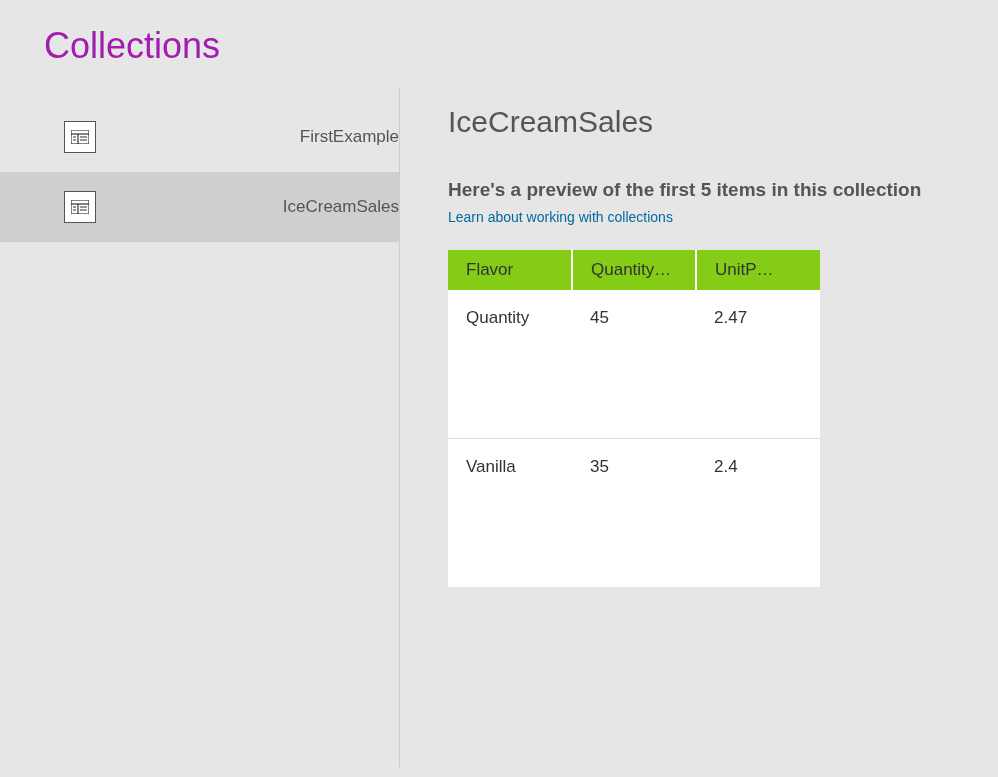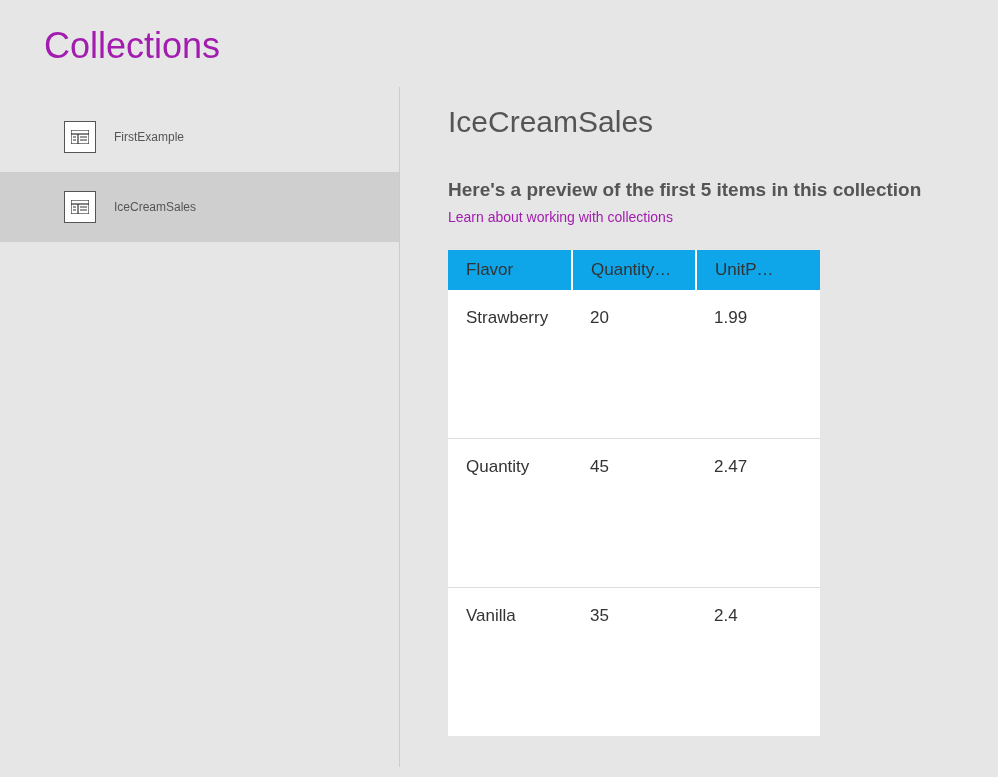--- a/index.html
+++ b/index.html
@@ -26,21 +26,22 @@
       border-right: 1px solid #ccc;
       padding-top: 15px;
     }
     .sidebar-item {
       display: flex;
       align-items: center;
       height: 70px;
       padding-left: 64px;
       cursor: pointer;
       color: #555;
-      font-size: 12px;
+      font-size: 17px;
+      justify-content: space-between;
     }
     .sidebar-item.selected {
       background: #cfcfcf;
     }
     .collection-icon {
       width: 32px;
       height: 32px;
       background: #fff;
       border: 1px solid #555;
       margin-right: 18px;
@@ -62,37 +63,37 @@
       color: #555;
       padding-top: 18px;
       padding-bottom: 40px;
     }
     .preview-text {
       font-size: 19px;
       color: #555;
       font-weight: 700;
     }
     .learn-link {
-      color: #a21caf;
+      color: #0369a1;
       font-size: 14px;
       display: inline-block;
       margin-top: 8px;
       cursor: pointer;
     }
     .table-wrap {
       margin-top: 24px;
       width: 372px;
     }
     table {
       width: 100%;
       border-collapse: collapse;
       background: #fff;
     }
     thead th {
-      background: #0ea5e9;
+      background: #84cc16;
       font-weight: 400;
       font-size: 17px;
       color: #333;
       text-align: left;
       padding: 10px 18px;
       border-right: 2px solid #fff;
       white-space: nowrap;
       overflow: hidden;
       text-overflow: ellipsis;
     }
@@ -160,25 +161,20 @@
       <table>
         <thead>
           <tr>
             <th class="col-flavor">Flavor</th>
             <th class="col-qty">Quantity…</th>
             <th class="col-price">UnitP…</th>
           </tr>
         </thead>
         <tbody>
           <tr>
-            <td>Strawberry</td>
-            <td>20</td>
-            <td>1.99</td>
-          </tr>
-          <tr>
             <td>Quantity</td>
             <td>45</td>
             <td>2.47</td>
           </tr>
           <tr>
             <td>Vanilla</td>
             <td>35</td>
             <td>2.4</td>
           </tr>
         </tbody>

